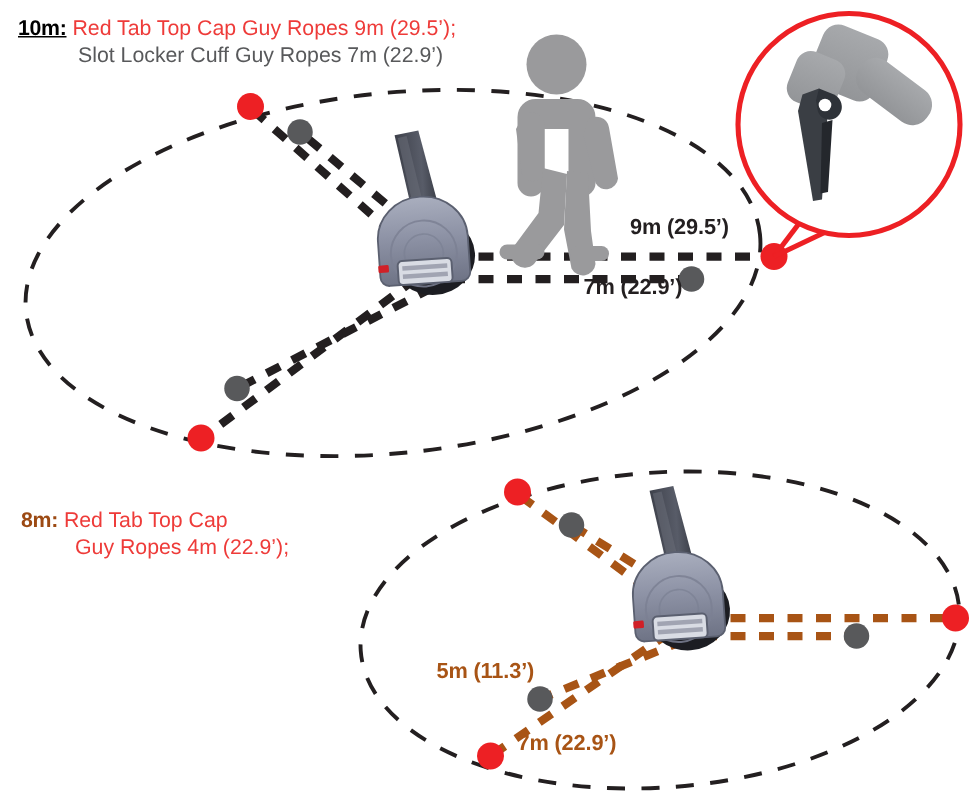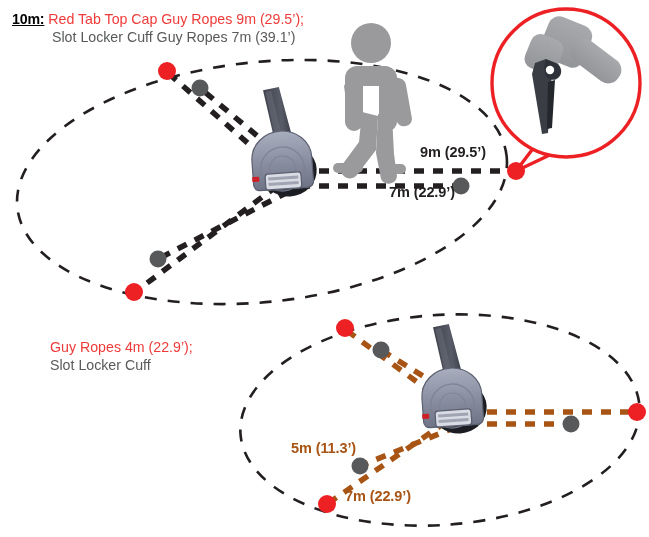--- a/index.html
+++ b/index.html
@@ -215,31 +215,31 @@
       <rect x="-31" y="0" width="7" height="5" rx="1" fill="#D02027"></rect>
     </g>
 
   </svg>
 
   <div class="legend" id="legend-10m">
     <span class="legend-row">
       <span class="legend-key">10m:</span><span> </span><span class="legend-red">Red Tab Top Cap Guy Ropes 9m (29.5’);</span>
     </span>
     <span class="legend-row indent">
-      <span class="legend-gray">Slot Locker Cuff Guy Ropes 7m (39.1’)</span>
+      <span class="legend-gray">Slot Locker Cuff Guy Ropes 7m (22.9’)</span>
     </span>
   </div>
 
   <div class="legend" id="legend-8m">
+    <span class="legend-row">
+      <span class="legend-key">8m:</span><span> </span><span class="legend-red">Red Tab Top Cap</span>
+    </span>
     <span class="legend-row indent">
       <span class="legend-red">Guy Ropes 4m (22.9’);</span>
     </span>
-    <span class="legend-row indent">
-      <span class="legend-gray">Slot Locker Cuff</span>
-    </span>
   </div>
 
   <div class="meas-label meas-dark" id="label-9m">9m (29.5’)</div>
 
   <div class="meas-label meas-dark" id="label-7m">7m (22.9’)</div>
 
   <div class="meas-label meas-brown" id="label-5m">5m (11.3’)</div>
 
   <div class="meas-label meas-brown" id="label-7mb">7m (22.9’)</div>
 

